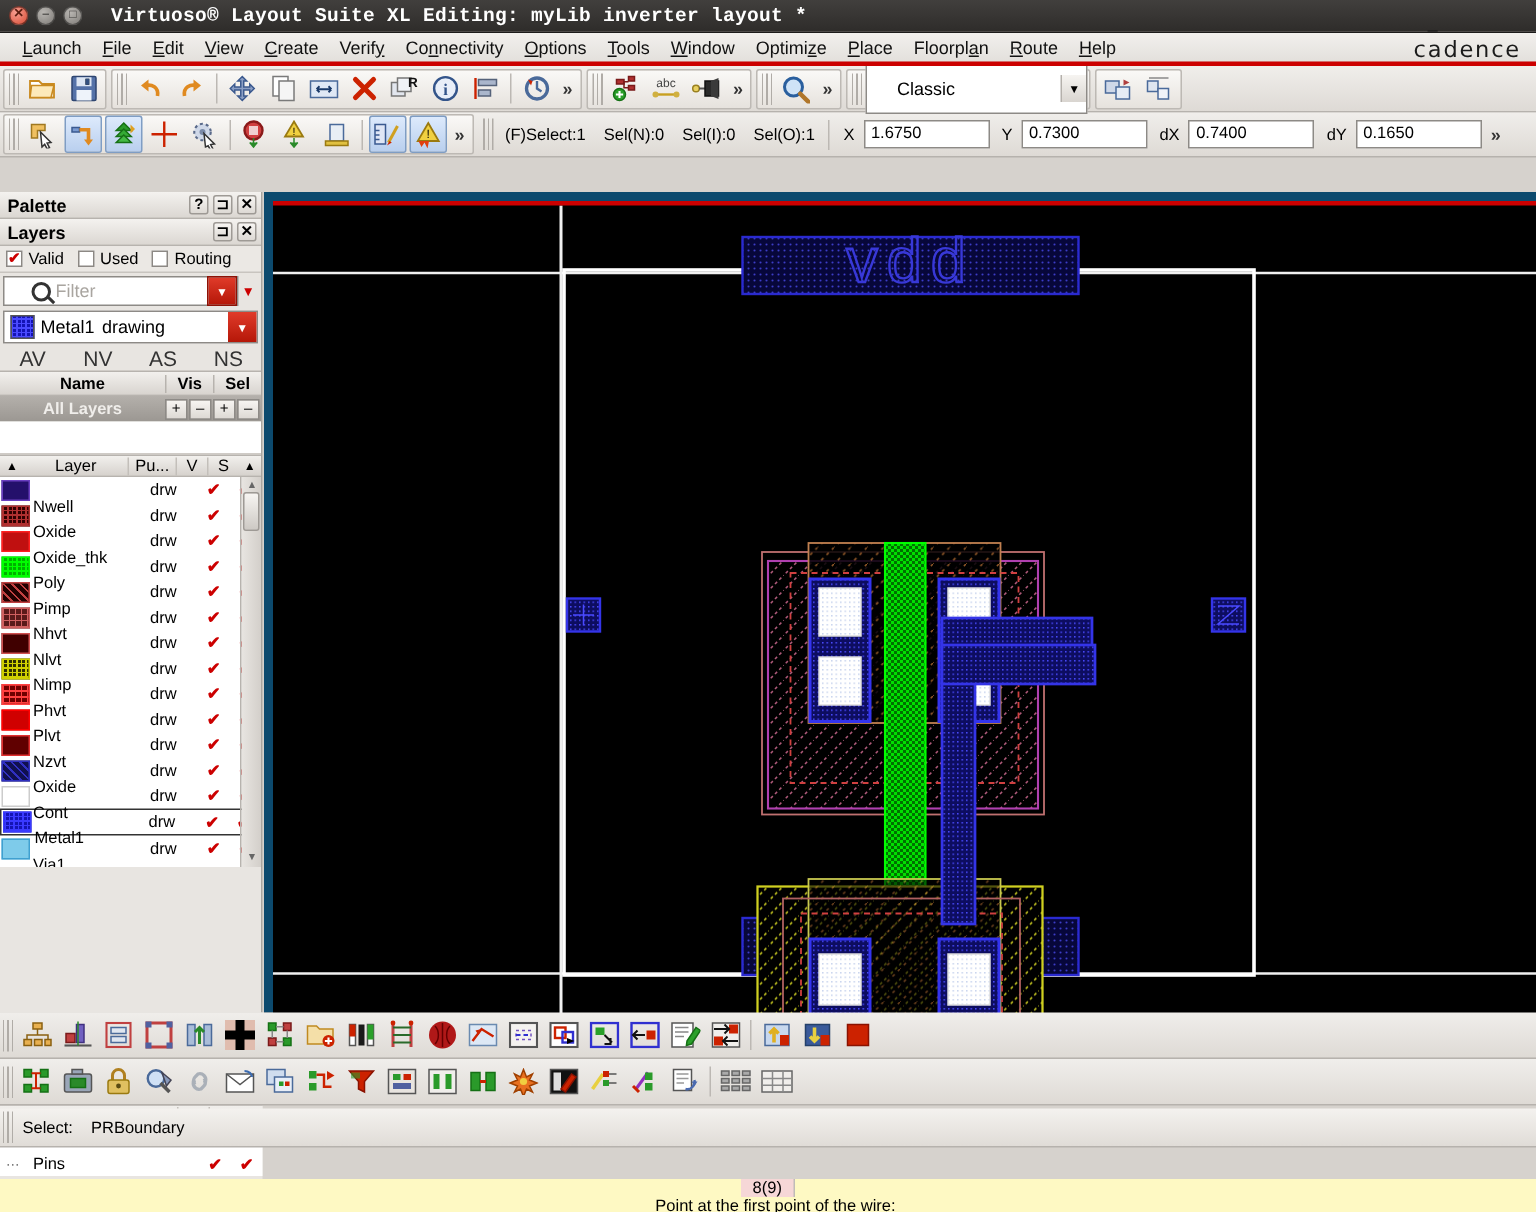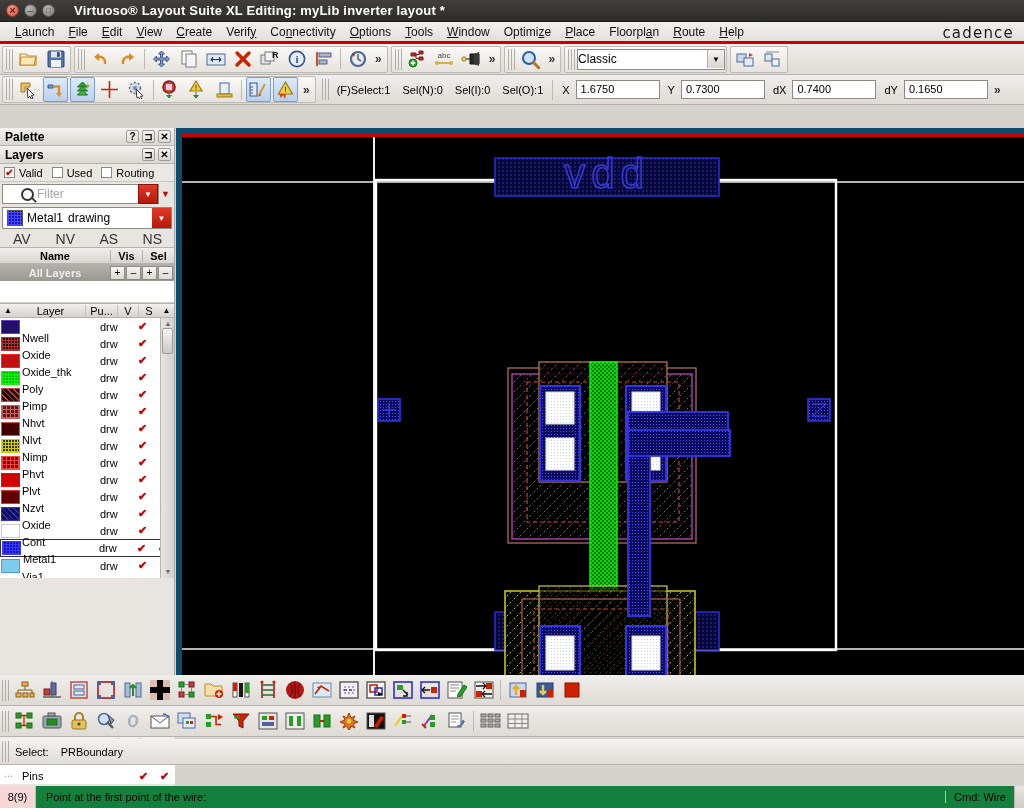--- a/index.html
+++ b/index.html
@@ -13,20 +13,21 @@
   }
   #app { position:relative; width:1024px; height:808px; }
 
   
   .titlebar {
     height:22px; width:100%;
     background: linear-gradient(#413f3d,#2e2c2a);
     display:flex; align-items:center; gap:5px;
     padding-left:6px;
     border-bottom:1px solid #1c1b1a;
+    font-family:Liberation Mono, monospace;
   }
   .wbtn { width:13px; height:13px; border-radius:50%; position:relative;
           border:1px solid rgba(0,0,0,.45); }
   .wbtn.close { background: radial-gradient(circle at 35% 30%, #f7a093, #d84b33); }
   .wbtn.min   { background: radial-gradient(circle at 35% 30%, #b9b6b2, #7e7b77); }
   .wbtn.max   { background: radial-gradient(circle at 35% 30%, #b9b6b2, #7e7b77); }
   .wbtn.close:after { content:"×"; position:absolute; inset:0; color:#5d1e11;
       font-size:11px; line-height:11px; text-align:center; font-weight:bold;}
   .wbtn.min:after { content:"–"; position:absolute; inset:0; color:#3b3a38;
       font-size:10px; line-height:11px; text-align:center;}
@@ -64,22 +65,22 @@
       border:1px solid #bdb9b4; border-radius:2px; margin-right:3px; padding:0 1px;}
   .grip { width:7px; height:21px; margin:0 2px;
       background: repeating-linear-gradient(to right,#b0aca7 0 1px,transparent 1px 3px);}
   .ticon { width:25px; height:25px; margin:0 1px; position:relative;
       border-radius:2px; display:flex; align-items:center; justify-content:center;
       font-size:14px; line-height:1; }
   .ticon.sel { background:linear-gradient(#ddeafc,#b9cfee); border:1px solid #7f9dc4;}
   .chev { font-size:12px; color:#333; padding:0 4px; font-weight:bold;}
   .sep { width:1px; height:20px; background:#bcb8b3; margin:0 3px; }
 
-  .combo { height:21px; width:148px; background:#fff; border:1px solid #8d8a86;
-      display:flex; align-items:center; padding-left:0; font-size:12px; }
+  .combo { height:33px; width:148px; background:#fff; border:1px solid #8d8a86;
+      display:flex; align-items:center; padding-left:20px; font-size:12px; }
   .combo-arrow { margin-left:auto; width:17px; height:18px;
       background:linear-gradient(#f6f4f1,#d9d5d0); border-left:1px solid #b4b0ab;
       display:flex;align-items:center;justify-content:center;font-size:8px;}
 
   .statlbl { font-size:11px; padding:0 6px; white-space:nowrap; }
   .coordbox { height:19px; width:84px; background:#fff; border:1px solid #8d8a86;
       font-size:11px; padding:2px 0 0 4px; margin-right:2px;}
 
   
   .left-panel { position:absolute; left:0; top:128px; width:175px; height:547px;
@@ -190,21 +191,21 @@
 
   
   .btoolbar{height:31px;display:flex;align-items:center;
       background:linear-gradient(#f0eeeb,#dedad5);border-bottom:1px solid #b6b2ad;}
   .status-row{height:26px;display:flex;align-items:center;
       background:linear-gradient(#f4f2ef,#e0dcd7);border-bottom:1px solid #b6b2ad;
       font-size:11px;}
   .hintrow{height:20px;display:flex;align-items:center;font-size:11px;
       background:linear-gradient(#f6f4f1,#e6e2dd);border-bottom:1px solid #c0bcb7;}
   .cmdrow{height:22px;display:flex;align-items:center;font-size:11px;
-      background:#15803d;}
+      background:#fef9c3;flex-direction:column;}
   .cmdnum{width:36px;height:22px;background:#f6d7d7;border-right:1px solid #c0bcb7;
       display:flex;align-items:center;justify-content:center;font-size:11px;}
   .cmdwire{margin-left:auto;padding:0 8px;border-left:1px solid #c0bcb7;}
 
   svg{display:block;}
 </style>
 </head>
 <body>
 
 <div id="app">

